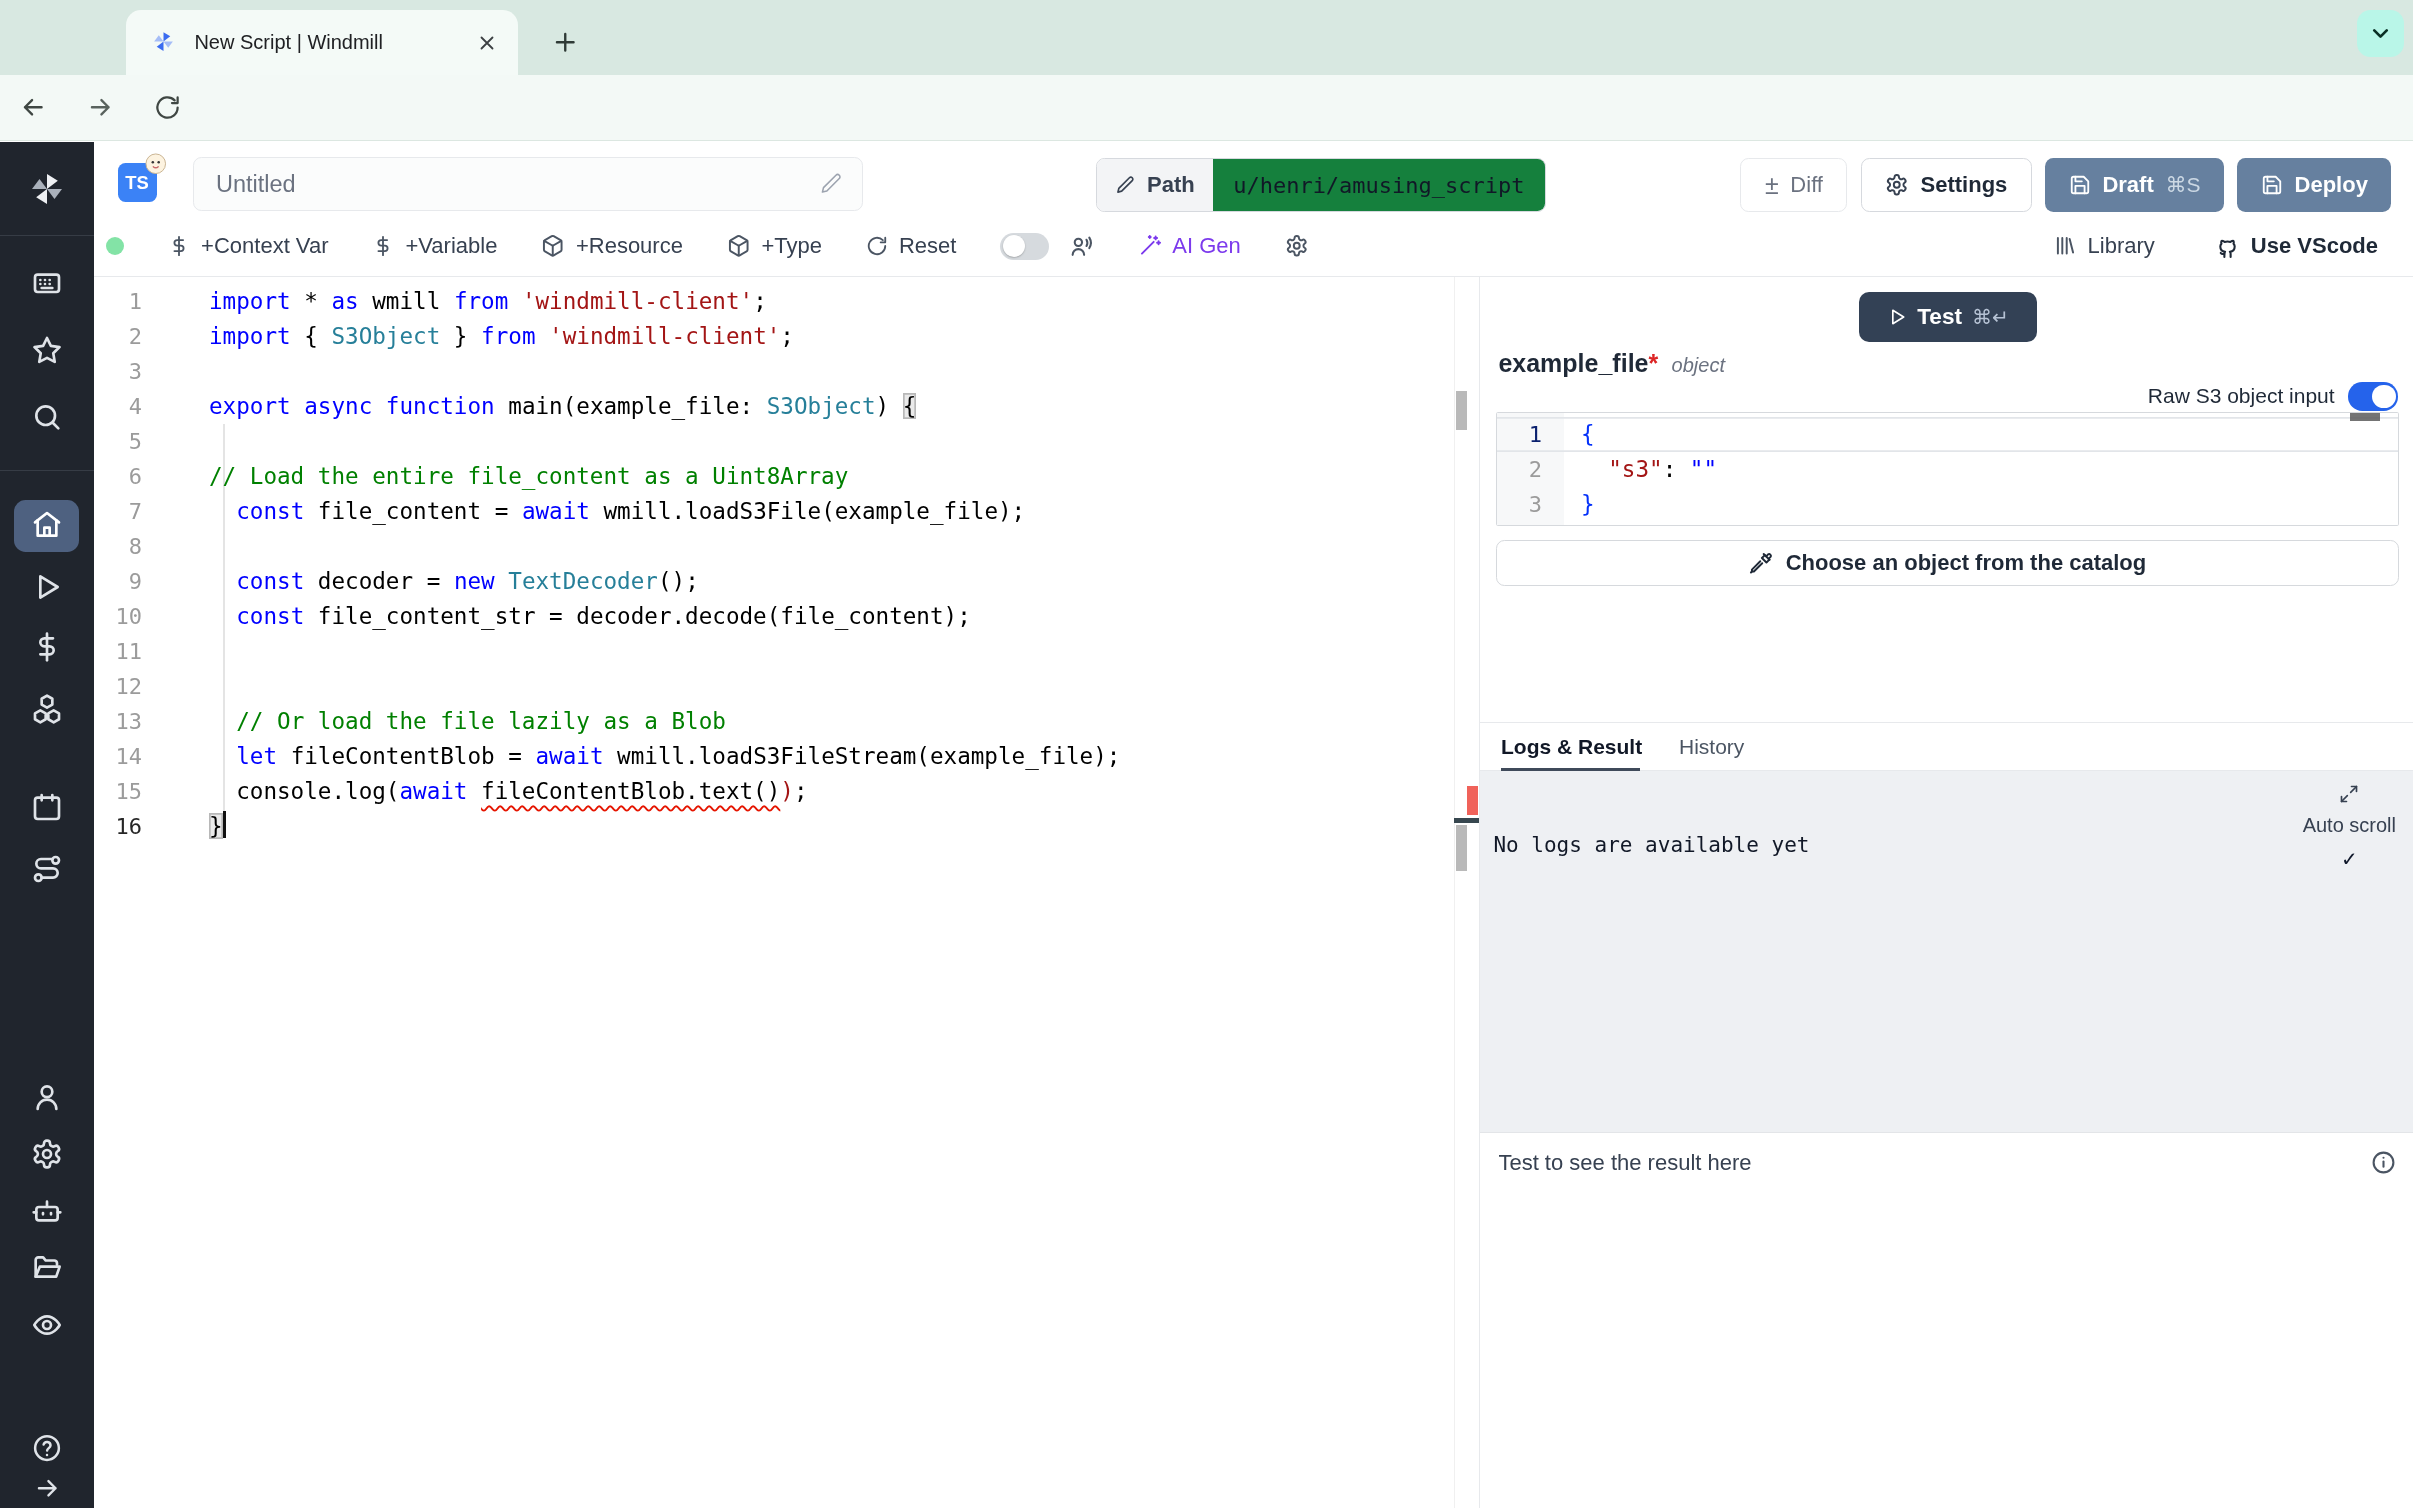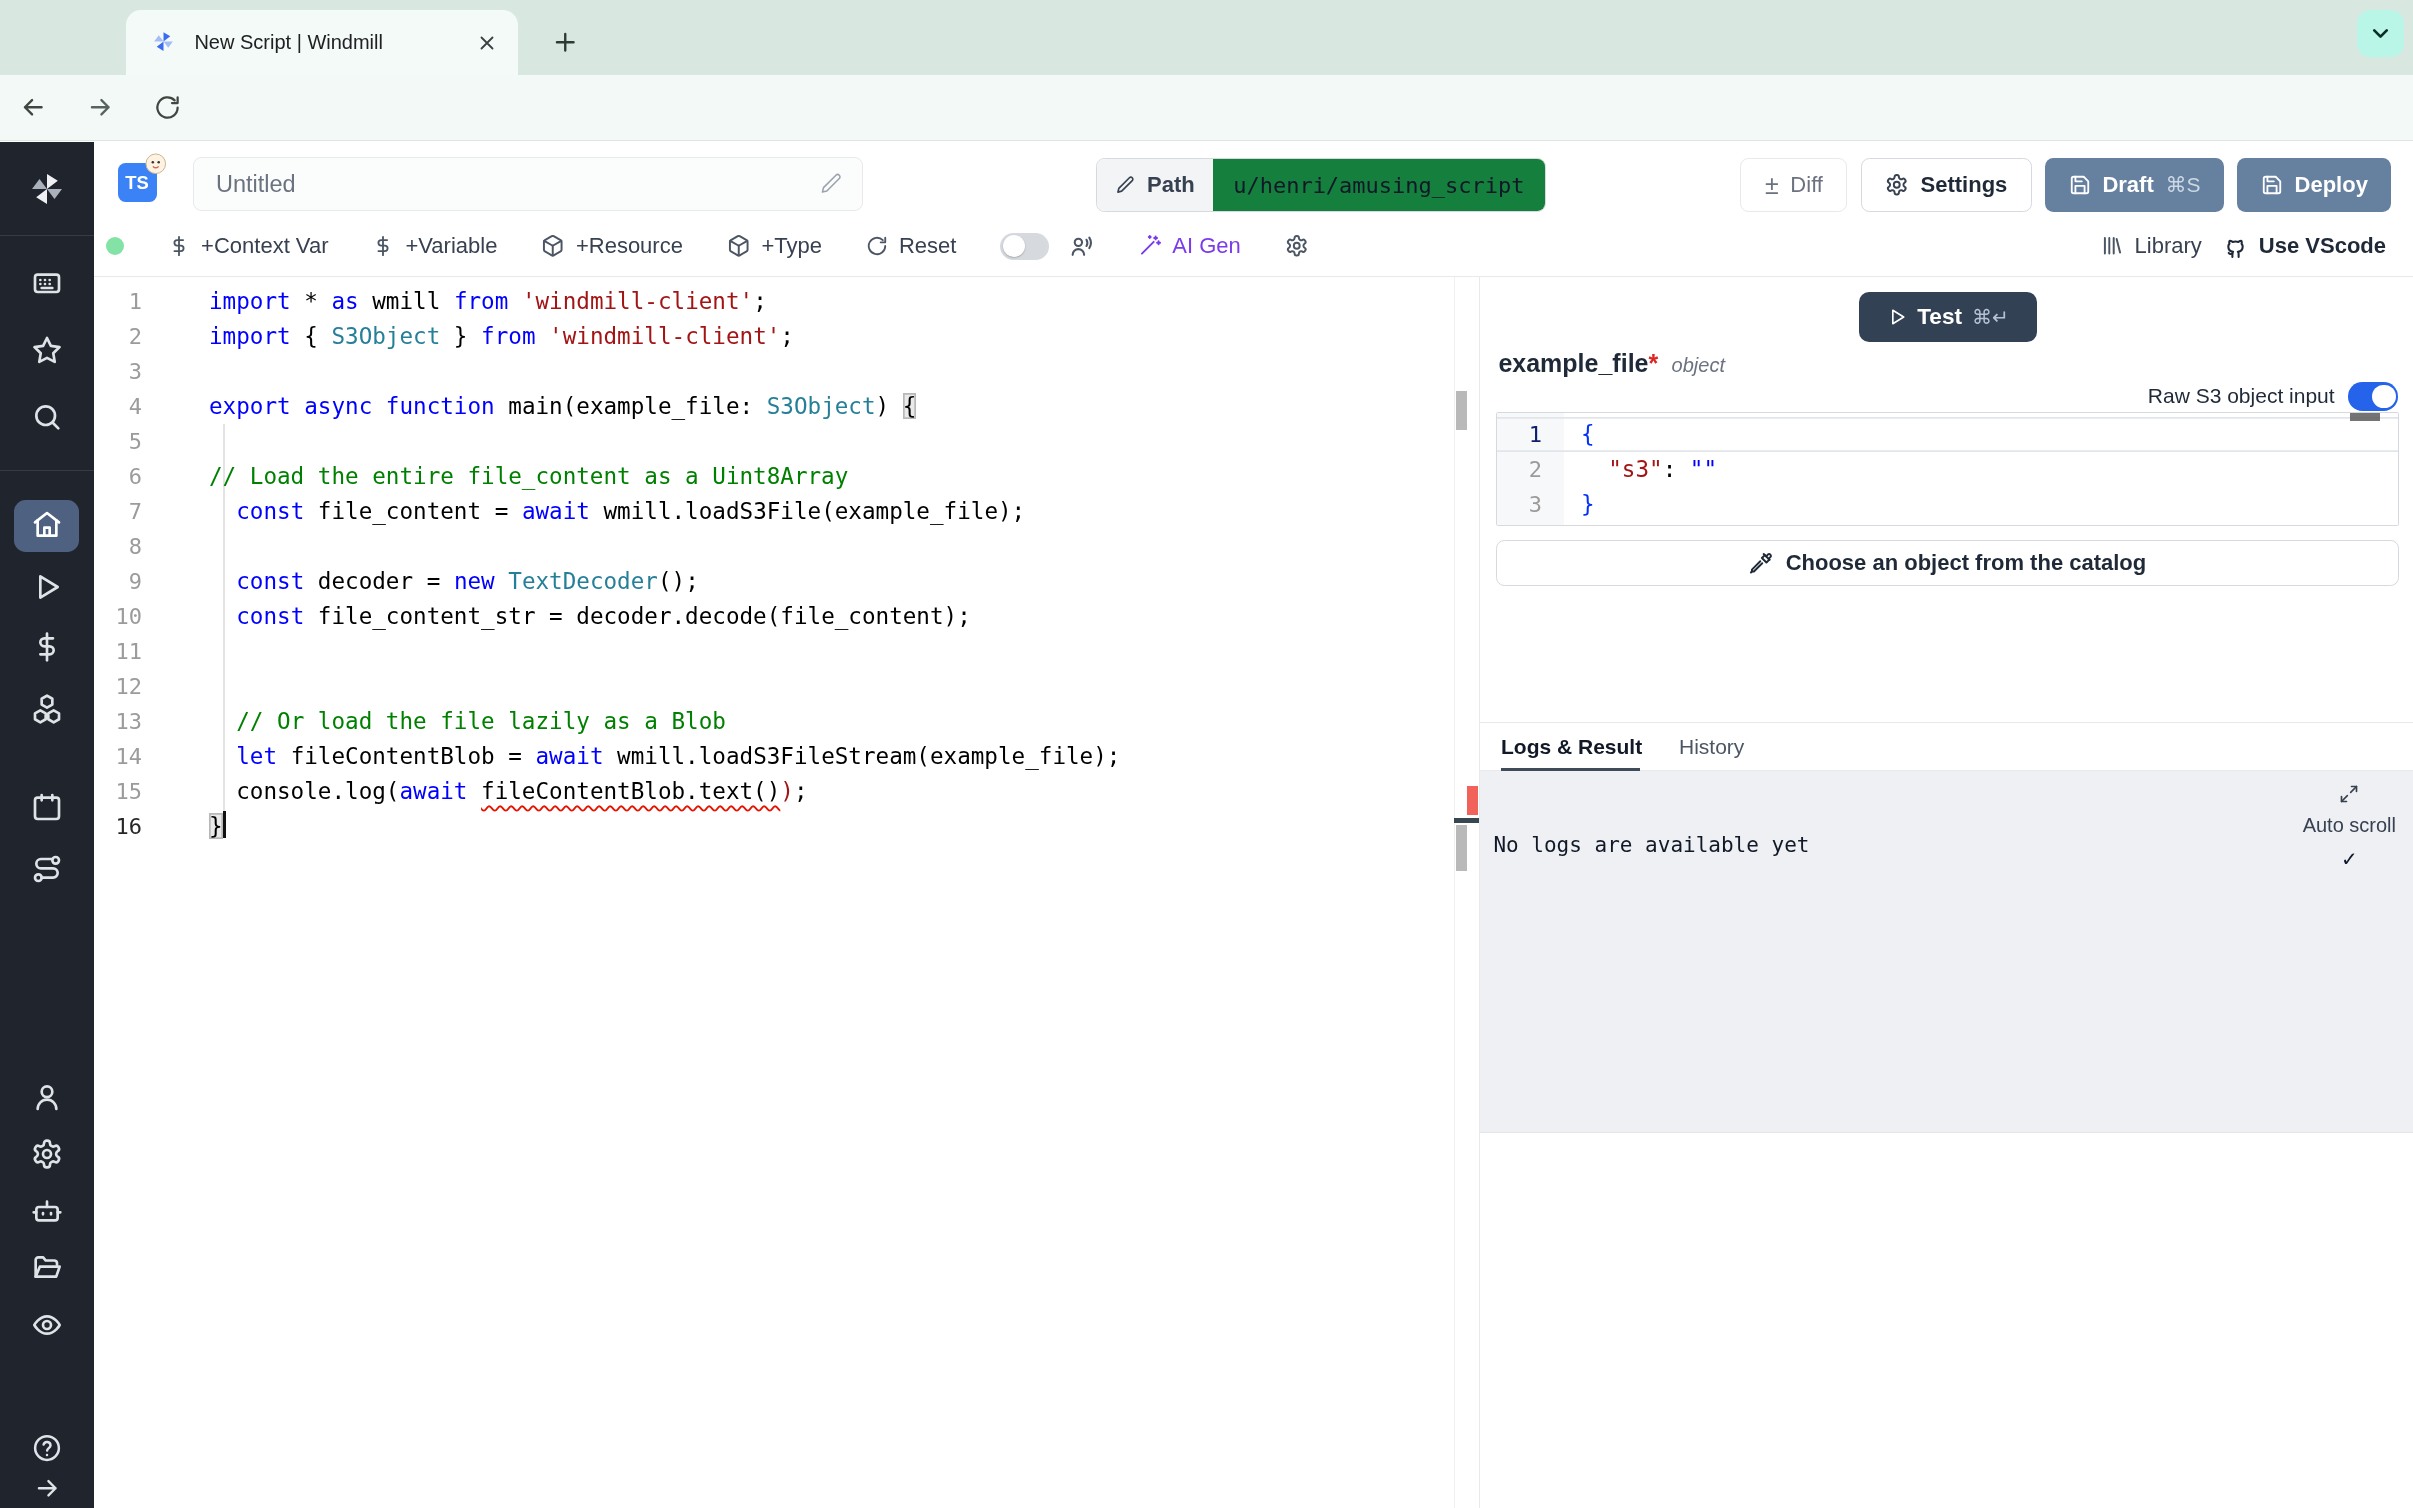--- a/index.html
+++ b/index.html
@@ -53,21 +53,21 @@
   
   #toolbar { position:absolute; left:94px; top:216px; width:2320px; height:61px; background:#fff; border-bottom:1.7px solid #e7e9ec; display:flex; align-items:center; }
   #toolbar-left { display:flex; align-items:center; gap:44px; padding-left:11.7px; }
   .titem { display:flex; align-items:center; gap:11px; font-size:22px; color:#374151; }
   .titem .tic { color:#4b5563; }
   #green-dot { width:18.4px; height:18.4px; border-radius:50%; background:#83e3a6; }
   #toggle-run { width:49px; height:27px; border-radius:13.4px; background:#d6dade; position:relative; }
   #toggle-run .knob { position:absolute; left:2.5px; top:2.5px; width:22px; height:22px; border-radius:50%; background:#fff; box-shadow:0 0.8px 1.7px rgba(0,0,0,.25); }
   #ai-gen { color:#7c3aed; }
   #ai-gen .tic { color:#7c3aed; }
-  #toolbar-right { margin-left:auto; display:flex; align-items:center; gap:21px; padding-right:28px; }
+  #toolbar-right { margin-left:auto; display:flex; align-items:center; gap:60px; padding-right:36px; }
   #use-vscode { font-weight:700; color:#1f2937; }
 
   
   #editor { position:absolute; left:94px; top:277px; width:1385px; height:1231px; background:#fff; overflow:hidden; }
   #code-main { position:absolute; left:0; top:6.7px; width:100%; }
   .crow { display:flex; height:35px; line-height:35px; font-family:"DejaVu Sans Mono", monospace; font-size:22.6px; white-space:pre; }
   #code-main .ln { width:70px; text-align:right; padding-right:22px; font-size:22px; color:#9b9b9b; flex:none; }
   #code-main .lna { color:#262626; }
   #code-main .lt { padding-left:45px; }
   .k { color:#0000ff; } .s { color:#a31515; } .t { color:#267f99; } .c { color:#008000; } .p { color:#000; }
@@ -539,14 +539,24 @@
           <path d="M9 21H3v-6"></path>
           <path d="M21 3l-7 7"></path>
           <path d="M3 21l7-7"></path>
         </svg>
       <span>Auto scroll</span>
       <span class="chk">✓</span>
     </div>
     <div id="no-logs">No logs are available yet</div>
   </div>
 
+  <div id="result-row">
+    <span id="result-hint">Test to see the result here</span>
+    <span id="info-ic">
+      <svg class="ic" width="25" height="25" viewBox="0 0 24 24">
+          <circle cx="12" cy="12" r="9.5"></circle>
+          <path d="M12 11v5"></path>
+          <path d="M12 7.5h.01"></path>
+        </svg>
+    </span>
+  </div>
 </div>
 
 
 </body></html>

